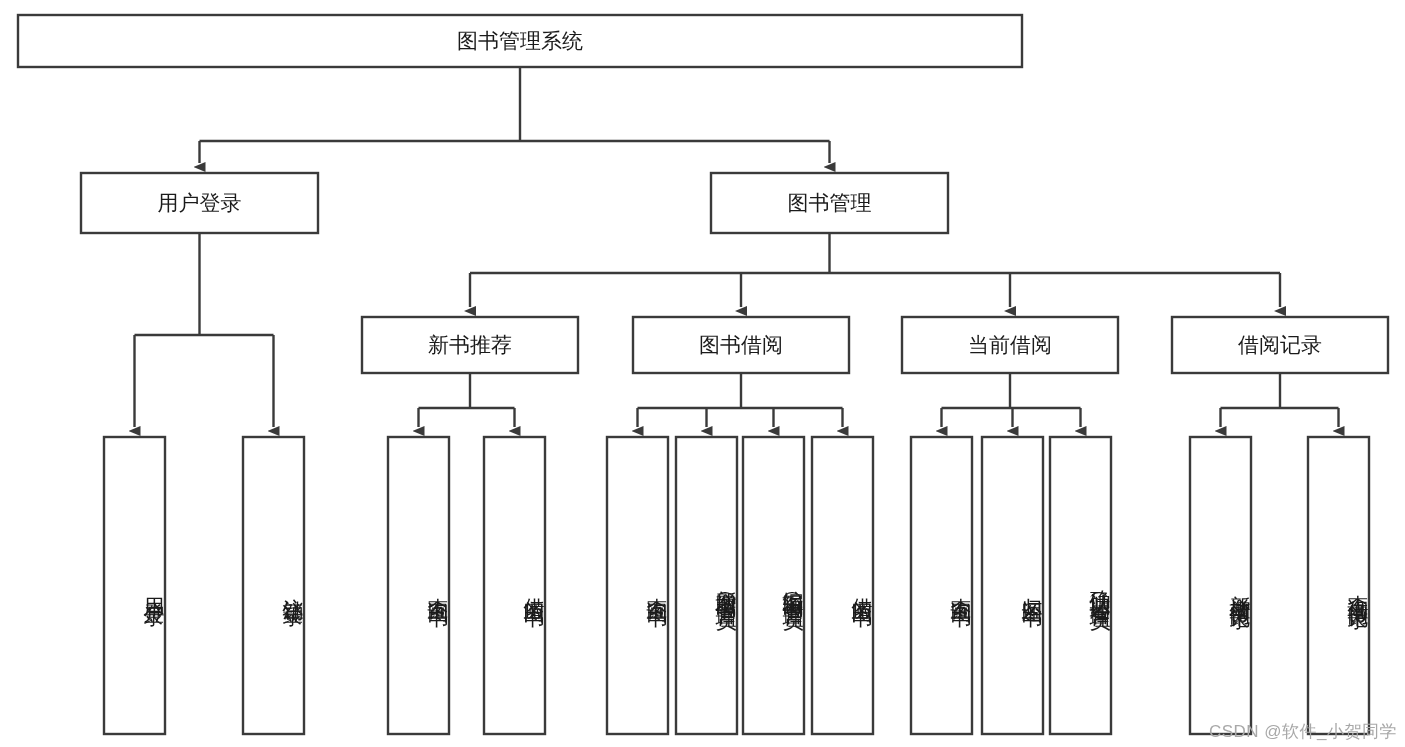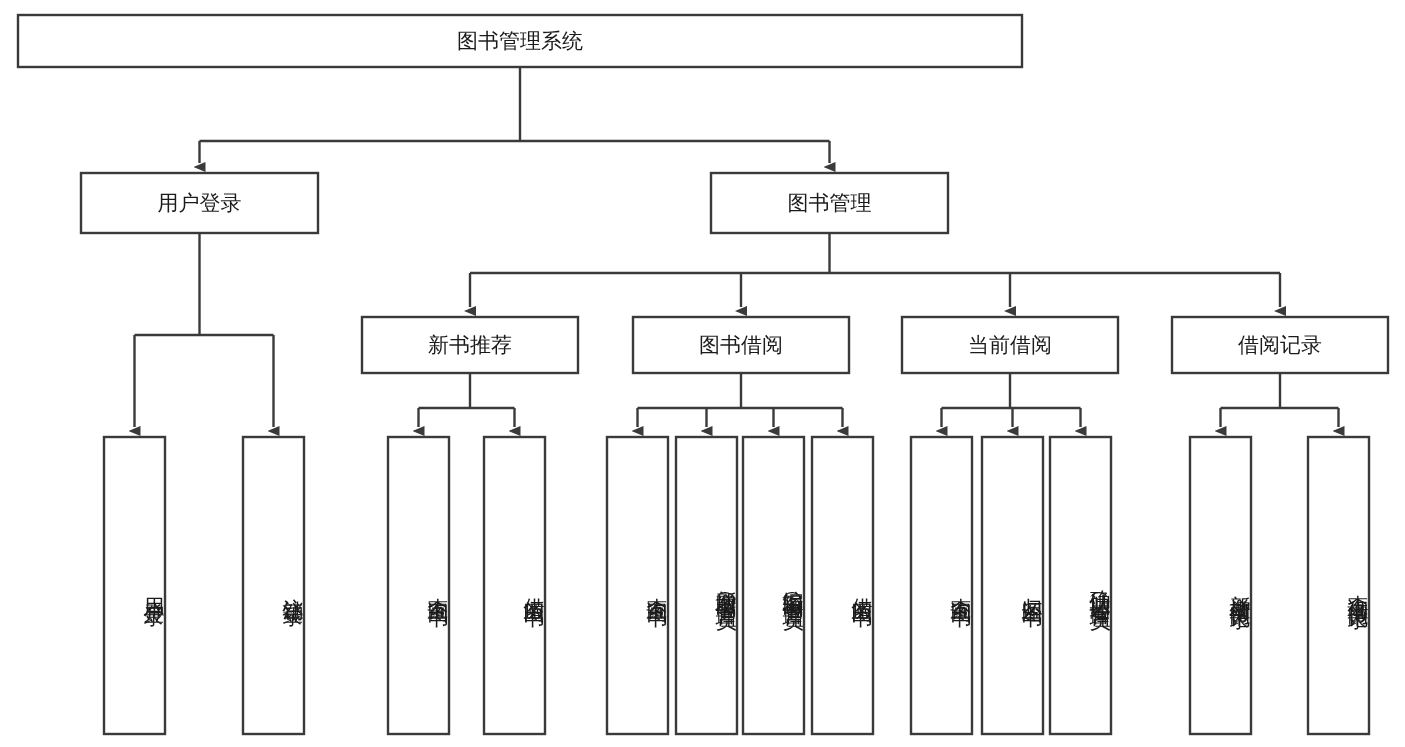--- a/index.html
+++ b/index.html
@@ -194,13 +194,14 @@
         <div class="node-label-v">确认归还（管理员）</div>
       </div>
       <div class="vlabel-wrap" style="position: absolute; left: 1190px; top: 514.5px; width: 61px; height: 144px;">
         <div class="node-label-v">新增借阅记录</div>
       </div>
       <div class="vlabel-wrap" style="position: absolute; left: 1308px; top: 514.5px; width: 61px; height: 144px;">
         <div class="node-label-v">查询借阅记录</div>
       </div>
     </div>
 
+  <div class="watermark">CSDN @软件_小贺同学</div>
 </div>
 
 </body></html>

